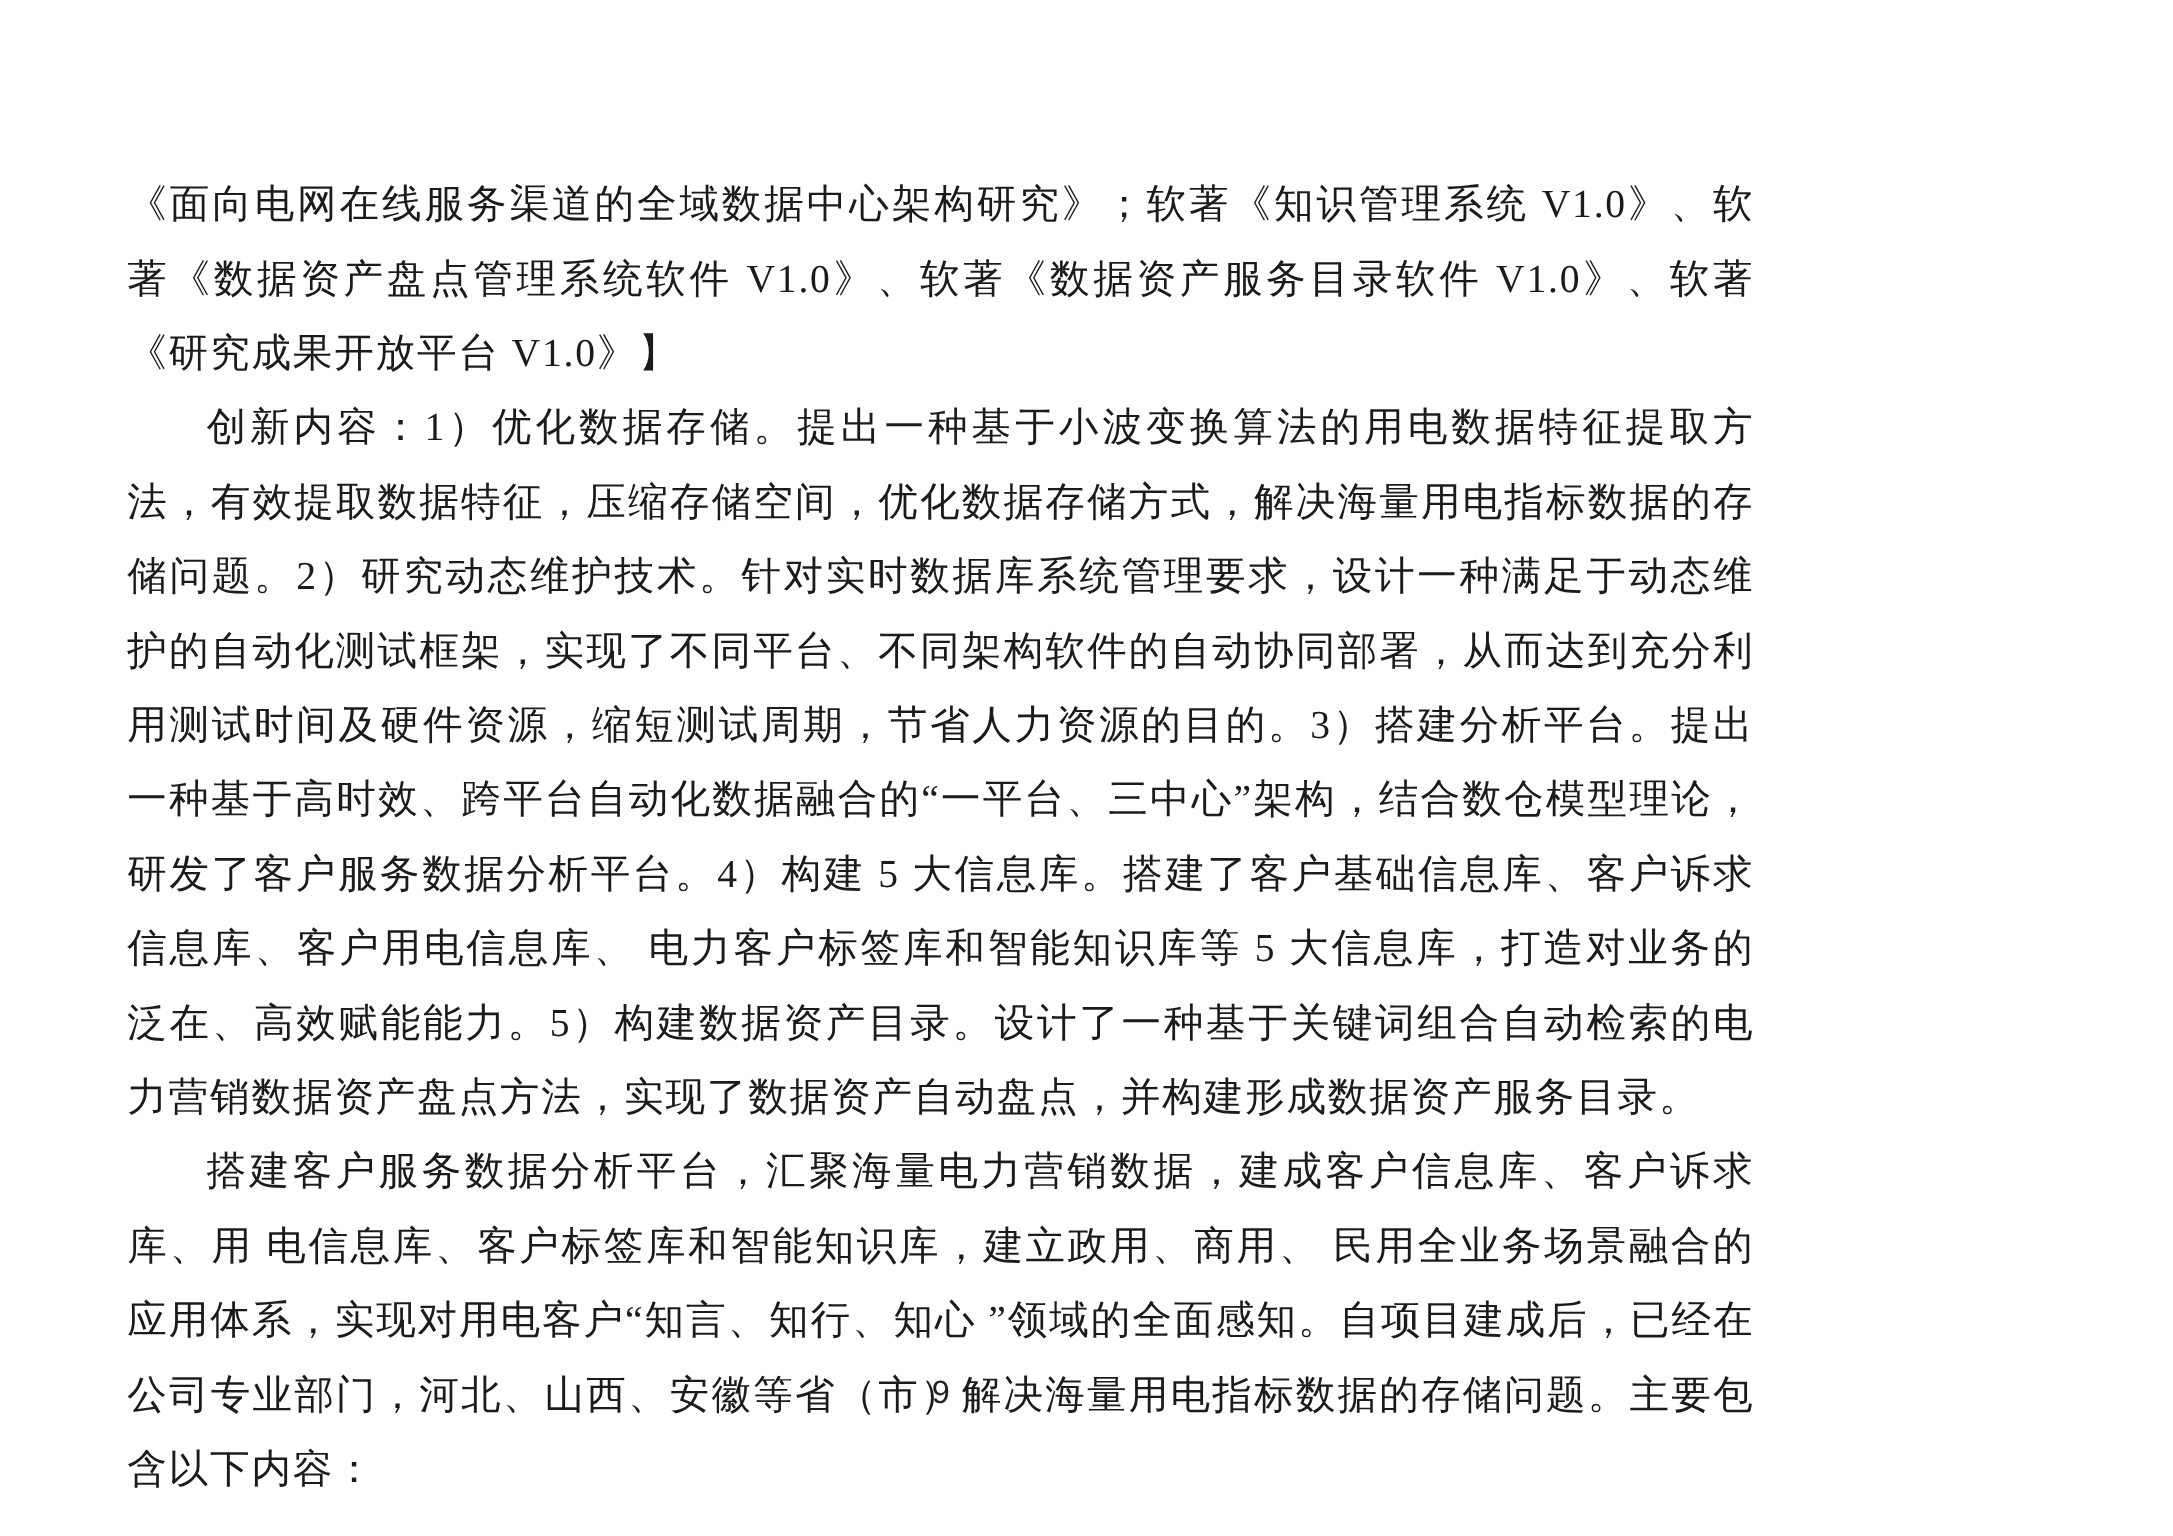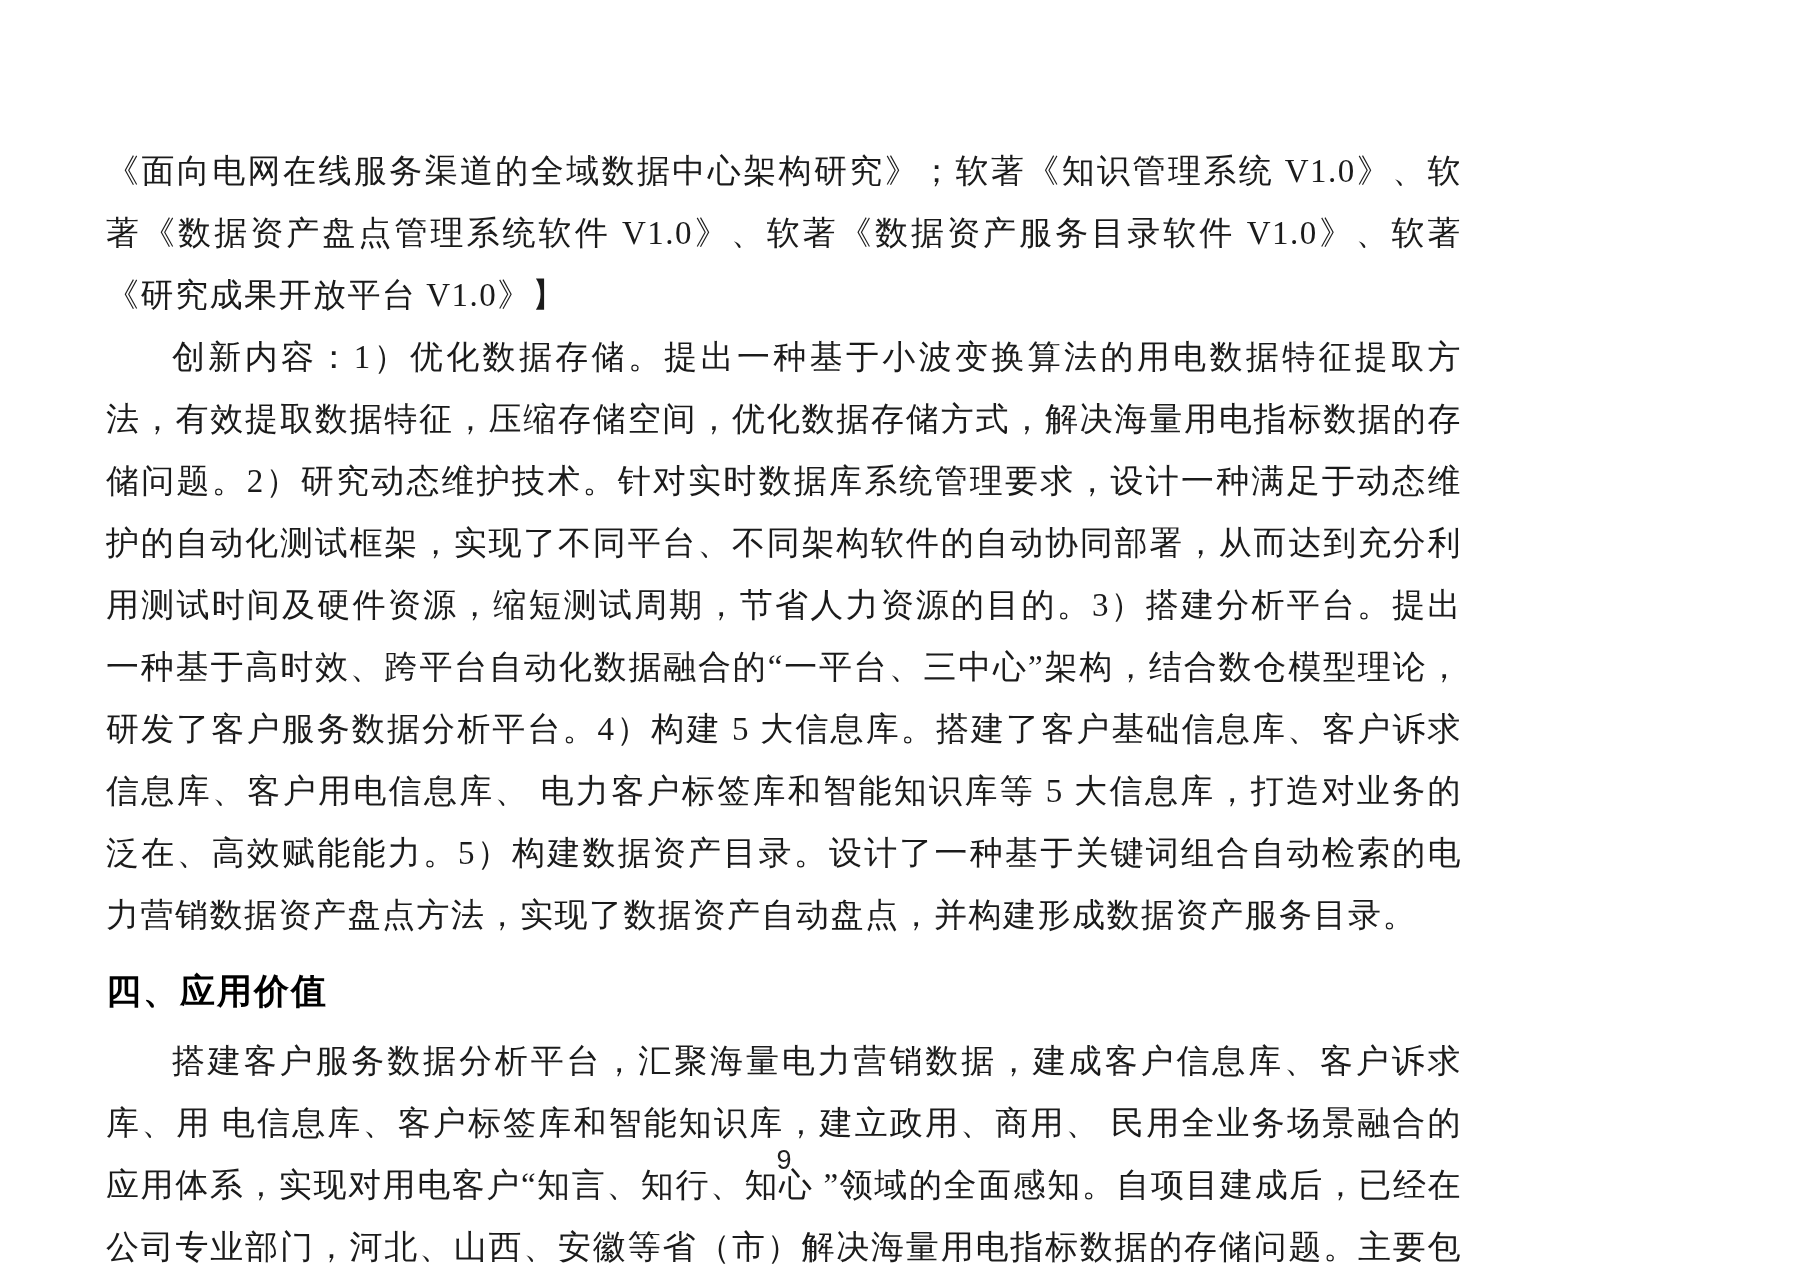--- a/index.html
+++ b/index.html
@@ -52,17 +52,16 @@
     font-family: "Liberation Sans", "DejaVu Sans", sans-serif;
   }
 </style>
 </head>
 <body>
 
 <div class="page">
   <div class="content">
     <p class="para">《面向电网在线服务渠道的全域数据中心架构研究》；软著《知识管理系统 V1.0》、软著《数据资产盘点管理系统软件 V1.0》、软著《数据资产服务目录软件 V1.0》、软著《研究成果开放平台 V1.0》】</p>
     <p class="para indent">创新内容：1）优化数据存储。提出一种基于小波变换算法的用电数据特征提取方法，有效提取数据特征，压缩存储空间，优化数据存储方式，解决海量用电指标数据的存储问题。2）研究动态维护技术。针对实时数据库系统管理要求，设计一种满足于动态维护的自动化测试框架，实现了不同平台、不同架构软件的自动协同部署，从而达到充分利用测试时间及硬件资源，缩短测试周期，节省人力资源的目的。3）搭建分析平台。提出一种基于高时效、跨平台自动化数据融合的“一平台、三中心”架构，结合数仓模型理论，研发了客户服务数据分析平台。4）构建 5 大信息库。搭建了客户基础信息库、客户诉求信息库、客户用电信息库、 电力客户标签库和智能知识库等 5 大信息库，打造对业务的泛在、高效赋能能力。5）构建数据资产目录。设计了一种基于关键词组合自动检索的电力营销数据资产盘点方法，实现了数据资产自动盘点，并构建形成数据资产服务目录。</p>
-    <h2 class="section-heading">四、应用价值</h2>
     <p class="para indent">搭建客户服务数据分析平台，汇聚海量电力营销数据，建成客户信息库、客户诉求库、用 电信息库、客户标签库和智能知识库，建立政用、商用、 民用全业务场景融合的应用体系，实现对用电客户“知言、知行、知心 ”领域的全面感知。自项目建成后，已经在公司专业部门，河北、山西、安徽等省（市）解决海量用电指标数据的存储问题。主要包含以下内容：</p>
   </div>
   <div class="page-number">9</div>
 </div>
 
 </body></html>

